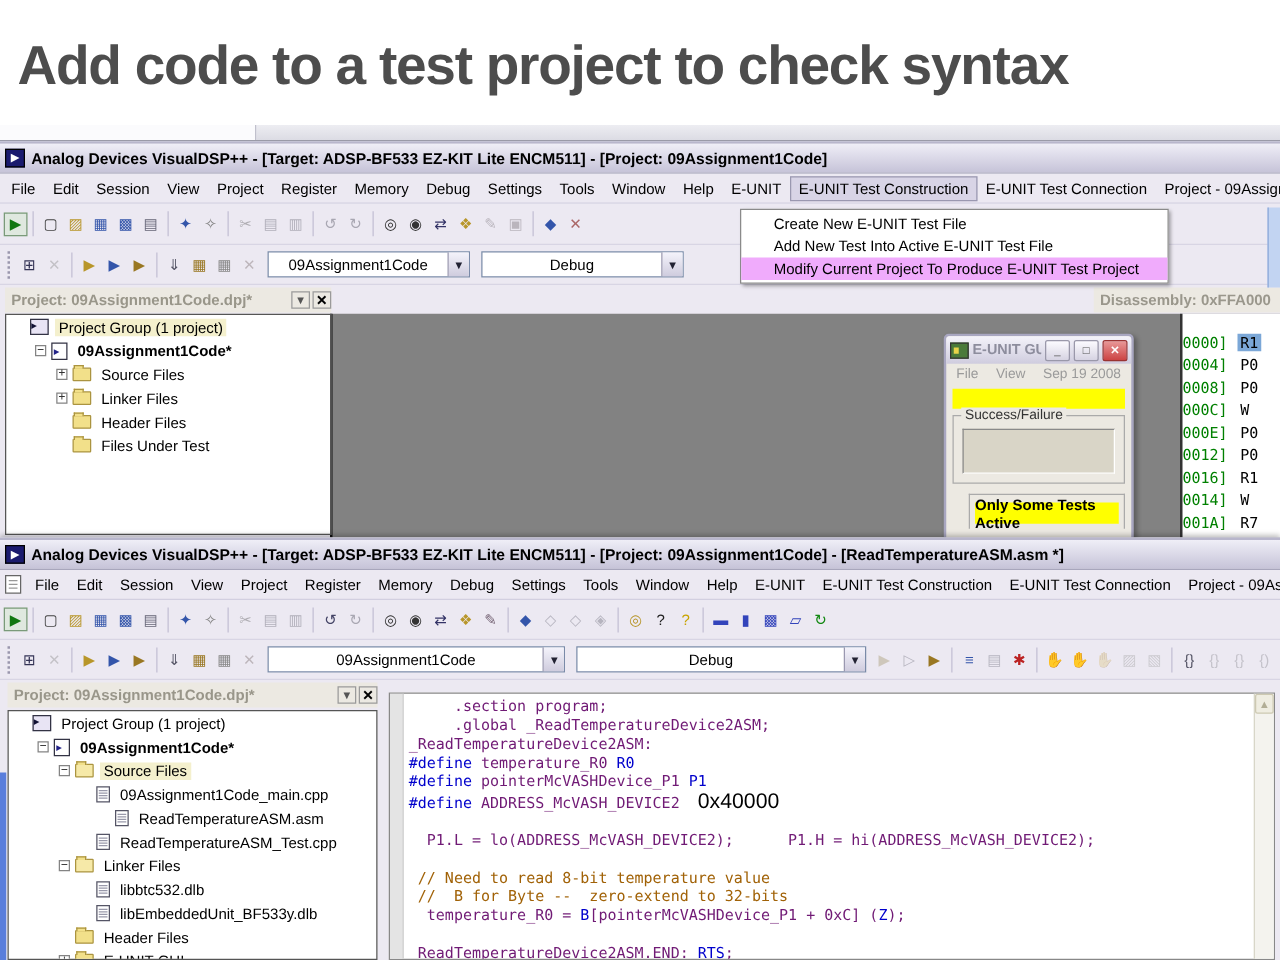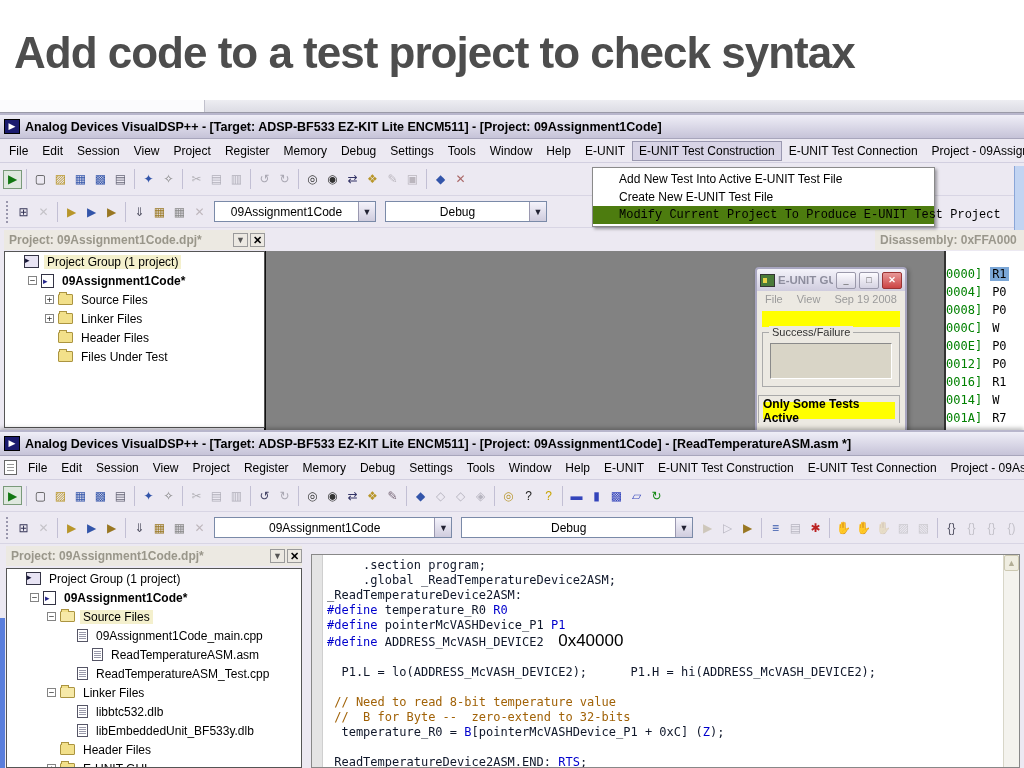--- a/index.html
+++ b/index.html
@@ -80,49 +80,49 @@
             font-size:12px; overflow:hidden; }
   .dis-line { height:18px; display:flex; align-items:center; }
   .dis-line .addr { color:#008000; margin-right:8px; }
   .dis-line .reg { color:#000; padding:0 2px; }
   .dis-line .reg.sel { background:#7ba7d7; }
 
   
   .dropdown { position:absolute; background:#fff; border:1px solid #8a8a8a; box-shadow:2px 2px 3px rgba(0,0,0,.35);
               font-size:12px; padding:2px 0; z-index:30; }
   .dd-item { height:18px; display:flex; align-items:center; padding:0 14px 0 26px; white-space:nowrap; color:#000; }
-  .dd-item.hl { background:#4d7c0f;font-family:Liberation Mono, monospace; }
+  .dd-item.hl { background:#f0abfc; }
 
   
   .eunit { position:absolute; width:152px; background:#ece9e2; border:2px solid #a8a6c0; border-radius:4px 4px 0 0;
            box-shadow:2px 2px 4px rgba(0,0,0,.3); z-index:25; }
   .eunit .tb { height:22px; display:flex; align-items:center; gap:3px; padding:0 3px;
                background:linear-gradient(#f4f3fa,#cfccde); border-radius:3px 3px 0 0; }
   .eunit .tb .cap { flex:1; font-size:11.5px; font-weight:bold; color:#8d8d9d; white-space:nowrap; overflow:hidden; }
   .eu-icon { width:15px; height:13px; background:#4a7a3a; border:1px solid #333; flex:0 0 auto; position:relative; }
   .eu-icon:before { content:""; position:absolute; left:2px; top:3px; width:4px; height:5px; background:#e8d44a; }
   .eu-btn { width:20px; height:17px; border:1px solid #9a98aa; background:linear-gradient(#fcfbff,#d6d3e2);
             border-radius:2px; font-size:9px; display:flex; align-items:center; justify-content:center; color:#555; flex:0 0 auto; }
   .eu-btn.close { background:linear-gradient(#e89898,#c44); color:#fff; font-weight:bold; border-color:#933; }
   .eunit .mn { height:18px; display:flex; gap:14px; padding:2px 8px; font-size:11px; color:#9a9a9a; }
   .ybar { background:#ffff00; height:16px; margin:2px 5px; }
   .eu-group { margin:5px 5px 0 5px; border:1px solid #aaa; position:relative; padding:10px 7px 7px 7px; }
   .eu-group .glabel { position:absolute; left:6px; top:-7px; background:#ece9e2; padding:0 3px; font-size:11px; color:#333; }
   .eu-inner { height:36px; background:#d9d5c7; border-top:1px solid #8a8a8a; border-left:1px solid #8a8a8a;
               border-bottom:1px solid #fff; border-right:1px solid #fff; }
-  .eu-group2 { margin:8px 5px 0 1px; border:1px solid #aaa; border-bottom:none; padding:6px 4px 4px 4px; }
+  .eu-group2 { margin:8px 5px 0 18px; border:1px solid #aaa; border-bottom:none; padding:6px 4px 4px 4px; }
   .eu-status { background:#ffff00; height:17px; font-size:12px; font-weight:bold; color:#000;
                display:flex; align-items:center; justify-content:center; }
 
   
   .editor { position:absolute; background:#fff; border:1px solid #888; display:flex; }
   .gutter { width:11px; background:#e4e4e4; border-right:1px solid #cfcfcf; flex:0 0 auto; }
   .codearea { flex:1; padding:3px 0 0 4px; font-family:"DejaVu Sans Mono",monospace; font-size:12px;
               line-height:15px; white-space:pre; overflow:hidden; }
-  .c-k { color:#0f172a; } .c-b { color:#0000cc; } .c-g { color:#a16207; }
+  .c-k { color:#701a75; } .c-b { color:#0000cc; } .c-g { color:#a16207; }
   .c-ann { color:#000; font-family:"Liberation Sans",sans-serif; font-size:17px; font-weight:normal; }
   .vscroll { width:16px; background:#f4f3ee; border-left:1px solid #d8d6c8; flex:0 0 auto; display:flex; flex-direction:column; }
   .vs-btn { height:16px; border:1px solid #cdc9b2; border-radius:2px; background:#efede1; color:#b2ae96;
             font-size:9px; display:flex; align-items:center; justify-content:center; }
 
   
   .edge-left-blue { position:absolute; left:0; top:618px; width:5px; height:150px; background:#5a7edc; }
   .edge-right-blue { position:absolute; left:1014px; top:166px; width:10px; height:64px; background:#c2d4f2; border-left:1px solid #8aa6d8; }
 </style>
 </head>
@@ -288,22 +288,22 @@
           <span class="addr">0014]</span>
           <span class="reg">W</span>
         </div>
         <div class="dis-line">
           <span class="addr">001A]</span>
           <span class="reg">R7</span>
         </div>
       </div>
 
     <div class="dropdown" style="left:592px; top:52px; width:343px;" id="w1-dropdown">
+        <div class="dd-item">Create New E-UNIT Test File</div>
         <div class="dd-item">Add New Test Into Active E-UNIT Test File</div>
-        <div class="dd-item">Create New E-UNIT Test File</div>
         <div class="dd-item hl">Modify Current Project To Produce E-UNIT Test Project</div>
       </div>
 
     <div class="eunit" style="left:755px; top:152px; height:165px;">
       <div class="tb">
         <div class="eu-icon"></div>
         <div class="cap">E-UNIT GUI...</div>
         <div class="eu-btn">_</div>
         <div class="eu-btn">□</div>
         <div class="eu-btn close">✕</div>

